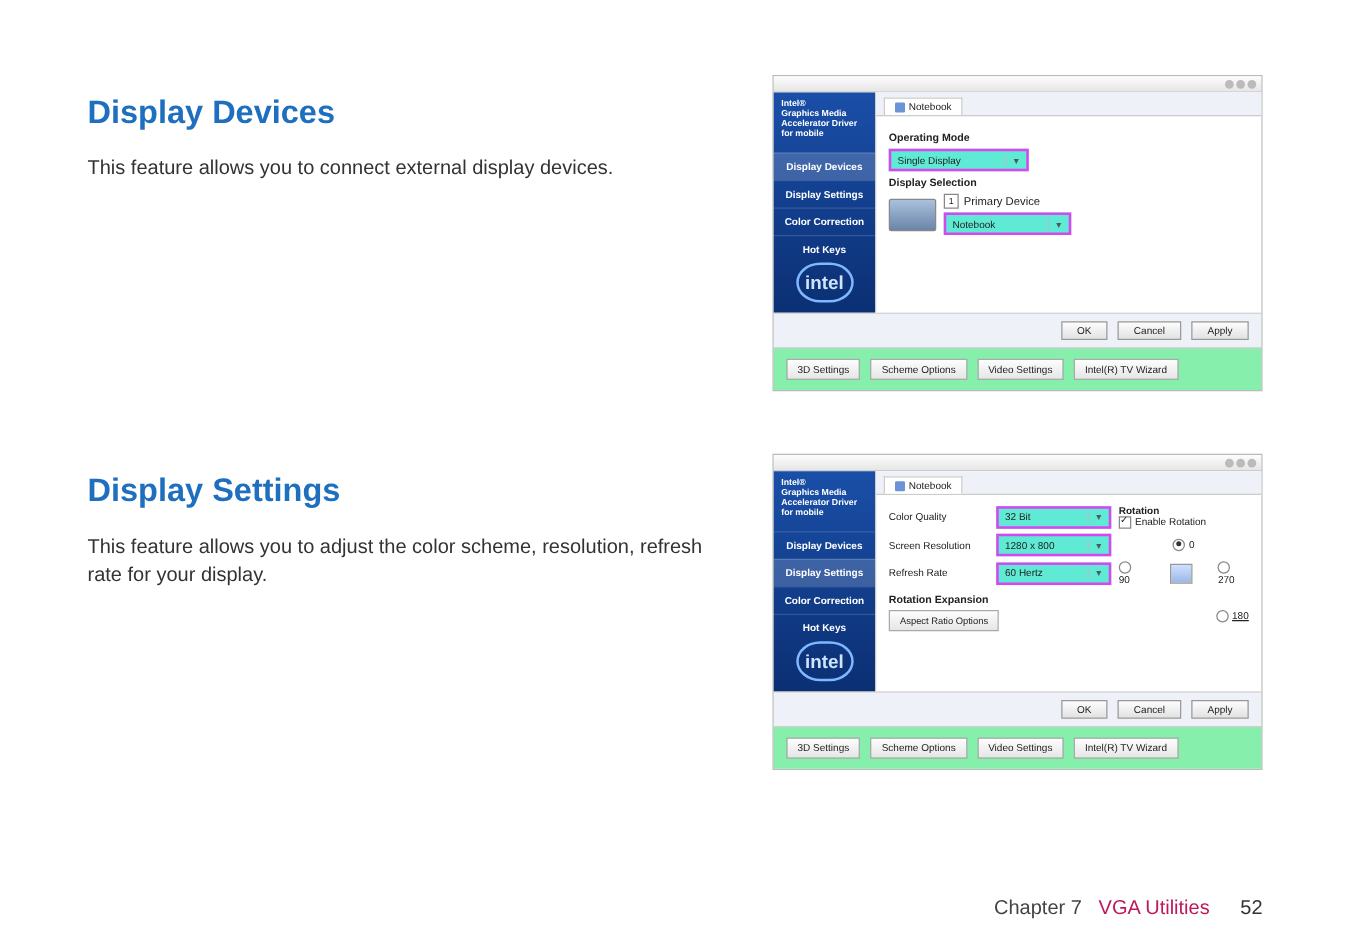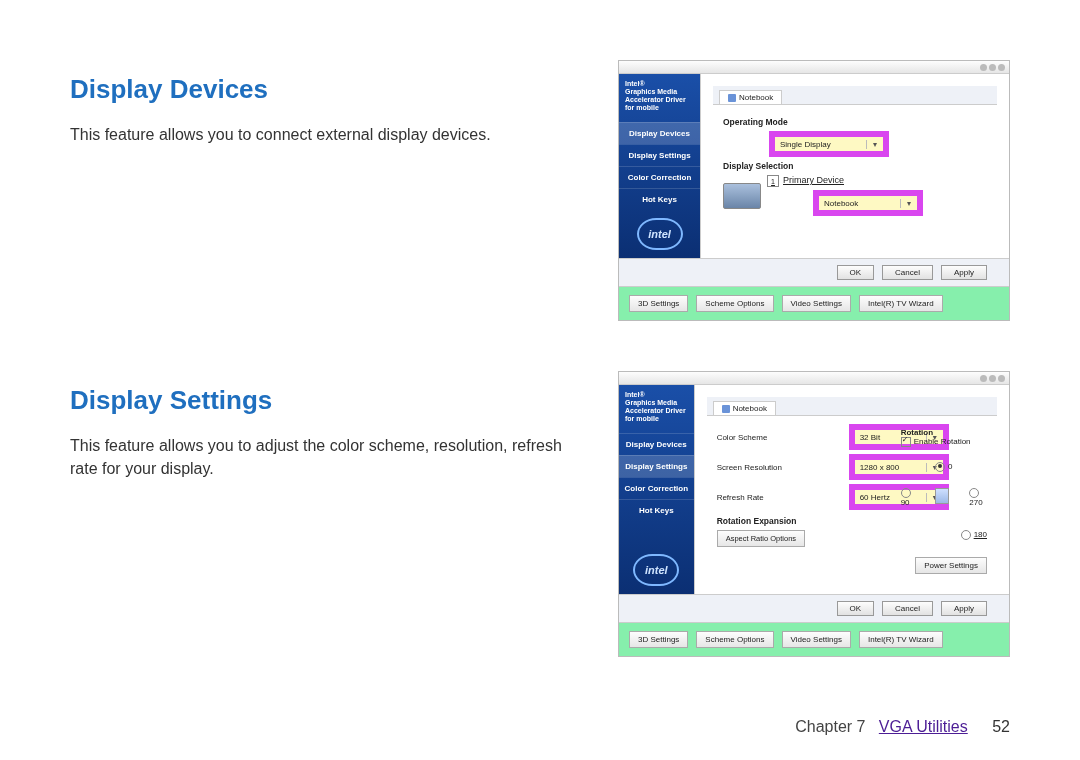--- a/index.html
+++ b/index.html
@@ -83,31 +83,30 @@
   .side-item.active {
     background: rgba(255,255,255,0.18);
   }
   .intel-logo {
     margin: auto auto 8px auto;
     width: 42px;
     height: 28px;
     border: 2px solid #7fb8ff;
     border-radius: 50%/60%;
     display:flex;align-items:center;justify-content:center;
-    font-size:11px;
-    font-style:italic;
+    font-size:15px;
     font-weight:bold;
     color:#cfe4ff;
   }
   .panel-content {
     flex: 1;
     background: #fff;
     border-left: 1px solid #ccc;
     min-height: 160px;
-    padding: 12px;
+    padding: 0;
   }
   .tab-strip {
     display:flex;
     padding: 4px 6px 0 6px;
     gap:4px;
     background:#eef1f7;
     border-bottom:1px solid #ccc;
   }
   .tab {
     background:#fff;
@@ -125,43 +124,42 @@
   }
   .sec-label {
     font-weight: bold;
     font-size: 8.5px;
     margin: 4px 0;
   }
   .select {
     display:inline-flex;
     align-items:center;
     justify-content:space-between;
-    border:6px solid #d946ef;
-    background:#fef9c3;
+    border:2px solid #d946ef;
+    background:#5eead4;
     height:14px;
     font-size:8px;
     padding:0 3px 0 5px;
     min-width:100px;
-    margin-left:46px;
   }
   .select .arrow{
     width:10px;text-align:center;border-left:1px solid #bbb;padding-left:3px;color:#555;
   }
   .device-row{
     display:flex;align-items:center;gap:6px;margin-top:4px;
   }
   .thumb{
     width:36px;height:24px;background:linear-gradient(#aac0dd,#6a85a8);border:1px solid #888;border-radius:2px;
   }
   .badge{
     width:10px;height:10px;border:1px solid #888;display:inline-flex;align-items:center;justify-content:center;font-size:7px;
   }
   .panel-actions{
     display:flex;justify-content:flex-end;gap:8px;
-    padding:6px 22px;
+    padding:6px 10px;
     background:#eef1f7;
     border-top:1px solid #ccc;
   }
   .btn{
     border:1px solid #999;background:linear-gradient(#fdfdfd,#e2e2e2);
     font-size:8px;padding:2px 12px;
   }
   .panel-footer{
     display:flex;gap:8px;padding:8px 10px;background:#86efac;border-top:1px solid #ccc;flex-wrap:wrap;
   }
@@ -179,21 +177,21 @@
   .chk.checked::after{content:"✓";position:absolute;top:-3px;left:0;font-size:8px;}
   .img-icn{width:18px;height:14px;background:linear-gradient(#cfe0ff,#9cb8e6);border:1px solid #999;display:inline-block;vertical-align:middle;}
   .expand-row{margin-top:6px;}
   .page-footer{
     position:absolute;
     bottom:24px;
     right:70px;
     font-size:16px;
     color:#444;
   }
-  .page-footer .blue{color:#4c1d95;text-decoration:underline;}
+  .page-footer .blue{color:#be185d;}
   .page-footer .num{margin-left:20px;color:#333;}
 </style>
 </head>
 <body>
 
 <div class="page">
 
   <div class="row">
     <div class="left-col">
       <div class="section-title">Display Devices</div>
@@ -230,21 +228,21 @@
           <div class="content-inner">
             <div class="sec-label">Operating Mode</div>
             <div class="select">
               <span>Single Display</span>
                 <span class="arrow">▾</span>
             </div>
             <div class="sec-label" style="margin-top:4px;">Display Selection</div>
             <div class="device-row">
               <div class="thumb"></div>
               <div>
-                <div style="display:flex;align-items:flex-start;gap:4px;text-decoration:underline;">
+                <div style="display:flex;align-items:center;gap:4px;">
                   <span class="badge">1</span>
                   <span>Primary Device</span>
                 </div>
                 <div class="select" style="margin-top:3px;min-width:90px;">
                   <span>Notebook</span>
                     <span class="arrow">▾</span>
                 </div>
               </div>
             </div>
           </div>
@@ -292,21 +290,21 @@
         </div>
         <div class="panel-content">
           <div class="tab-strip">
             <div class="tab">
               <span class="ticon"></span>
               <span>Notebook</span>
             </div>
           </div>
           <div class="content-inner">
             <div class="settings-grid">
-              <div>Color Scheme</div>
+              <div>Color Quality</div>
               <div class="select" style="min-width:80px;">
                   <span>32 Bit</span>
                   <span class="arrow">▾</span>
                 </div>
               <div class="rot-col">
                 <div style="font-weight:bold;">Rotation</div>
                 <div><span class="chk checked"></span><span>Enable Rotation</span></div>
               </div>
 
               <div>Screen Resolution</div>
@@ -316,38 +314,35 @@
                 </div>
               <div class="rot-col" style="text-align:center;">
                 <span class="radio checked"></span><span>0</span>
               </div>
 
               <div>Refresh Rate</div>
               <div class="select" style="min-width:80px;">
                   <span>60 Hertz</span>
                   <span class="arrow">▾</span>
                 </div>
-              <div class="rot-col" style="display:flex;gap:20px;align-items:flex-start;justify-content:center;">
+              <div class="rot-col" style="display:flex;gap:20px;align-items:center;justify-content:center;">
                 <span><span class="radio"></span><span>90</span></span>
                 <span class="img-icn"></span>
                 <span><span class="radio"></span><span>270</span></span>
               </div>
             </div>
 
             <div class="expand-row">
               <div class="sec-label">Rotation Expansion</div>
               <div style="display:flex;justify-content:space-between;align-items:flex-start;">
                 <div class="fbtn" style="font-size:7.5px;">Aspect Ratio Options</div>
                 <div class="rot-col" style="text-align:center;text-decoration:underline;">
                   <span class="radio"></span><span>180</span>
                 </div>
               </div>
-              <div style="text-align:right;margin-top:10px;">
-                <div class="fbtn" style="display:inline-block;">Power Settings</div>
-              </div>
             </div>
           </div>
         </div>
       </div>
       <div class="panel-actions">
         <div class="btn">OK</div>
         <div class="btn">Cancel</div>
         <div class="btn">Apply</div>
       </div>
       <div class="panel-footer">

